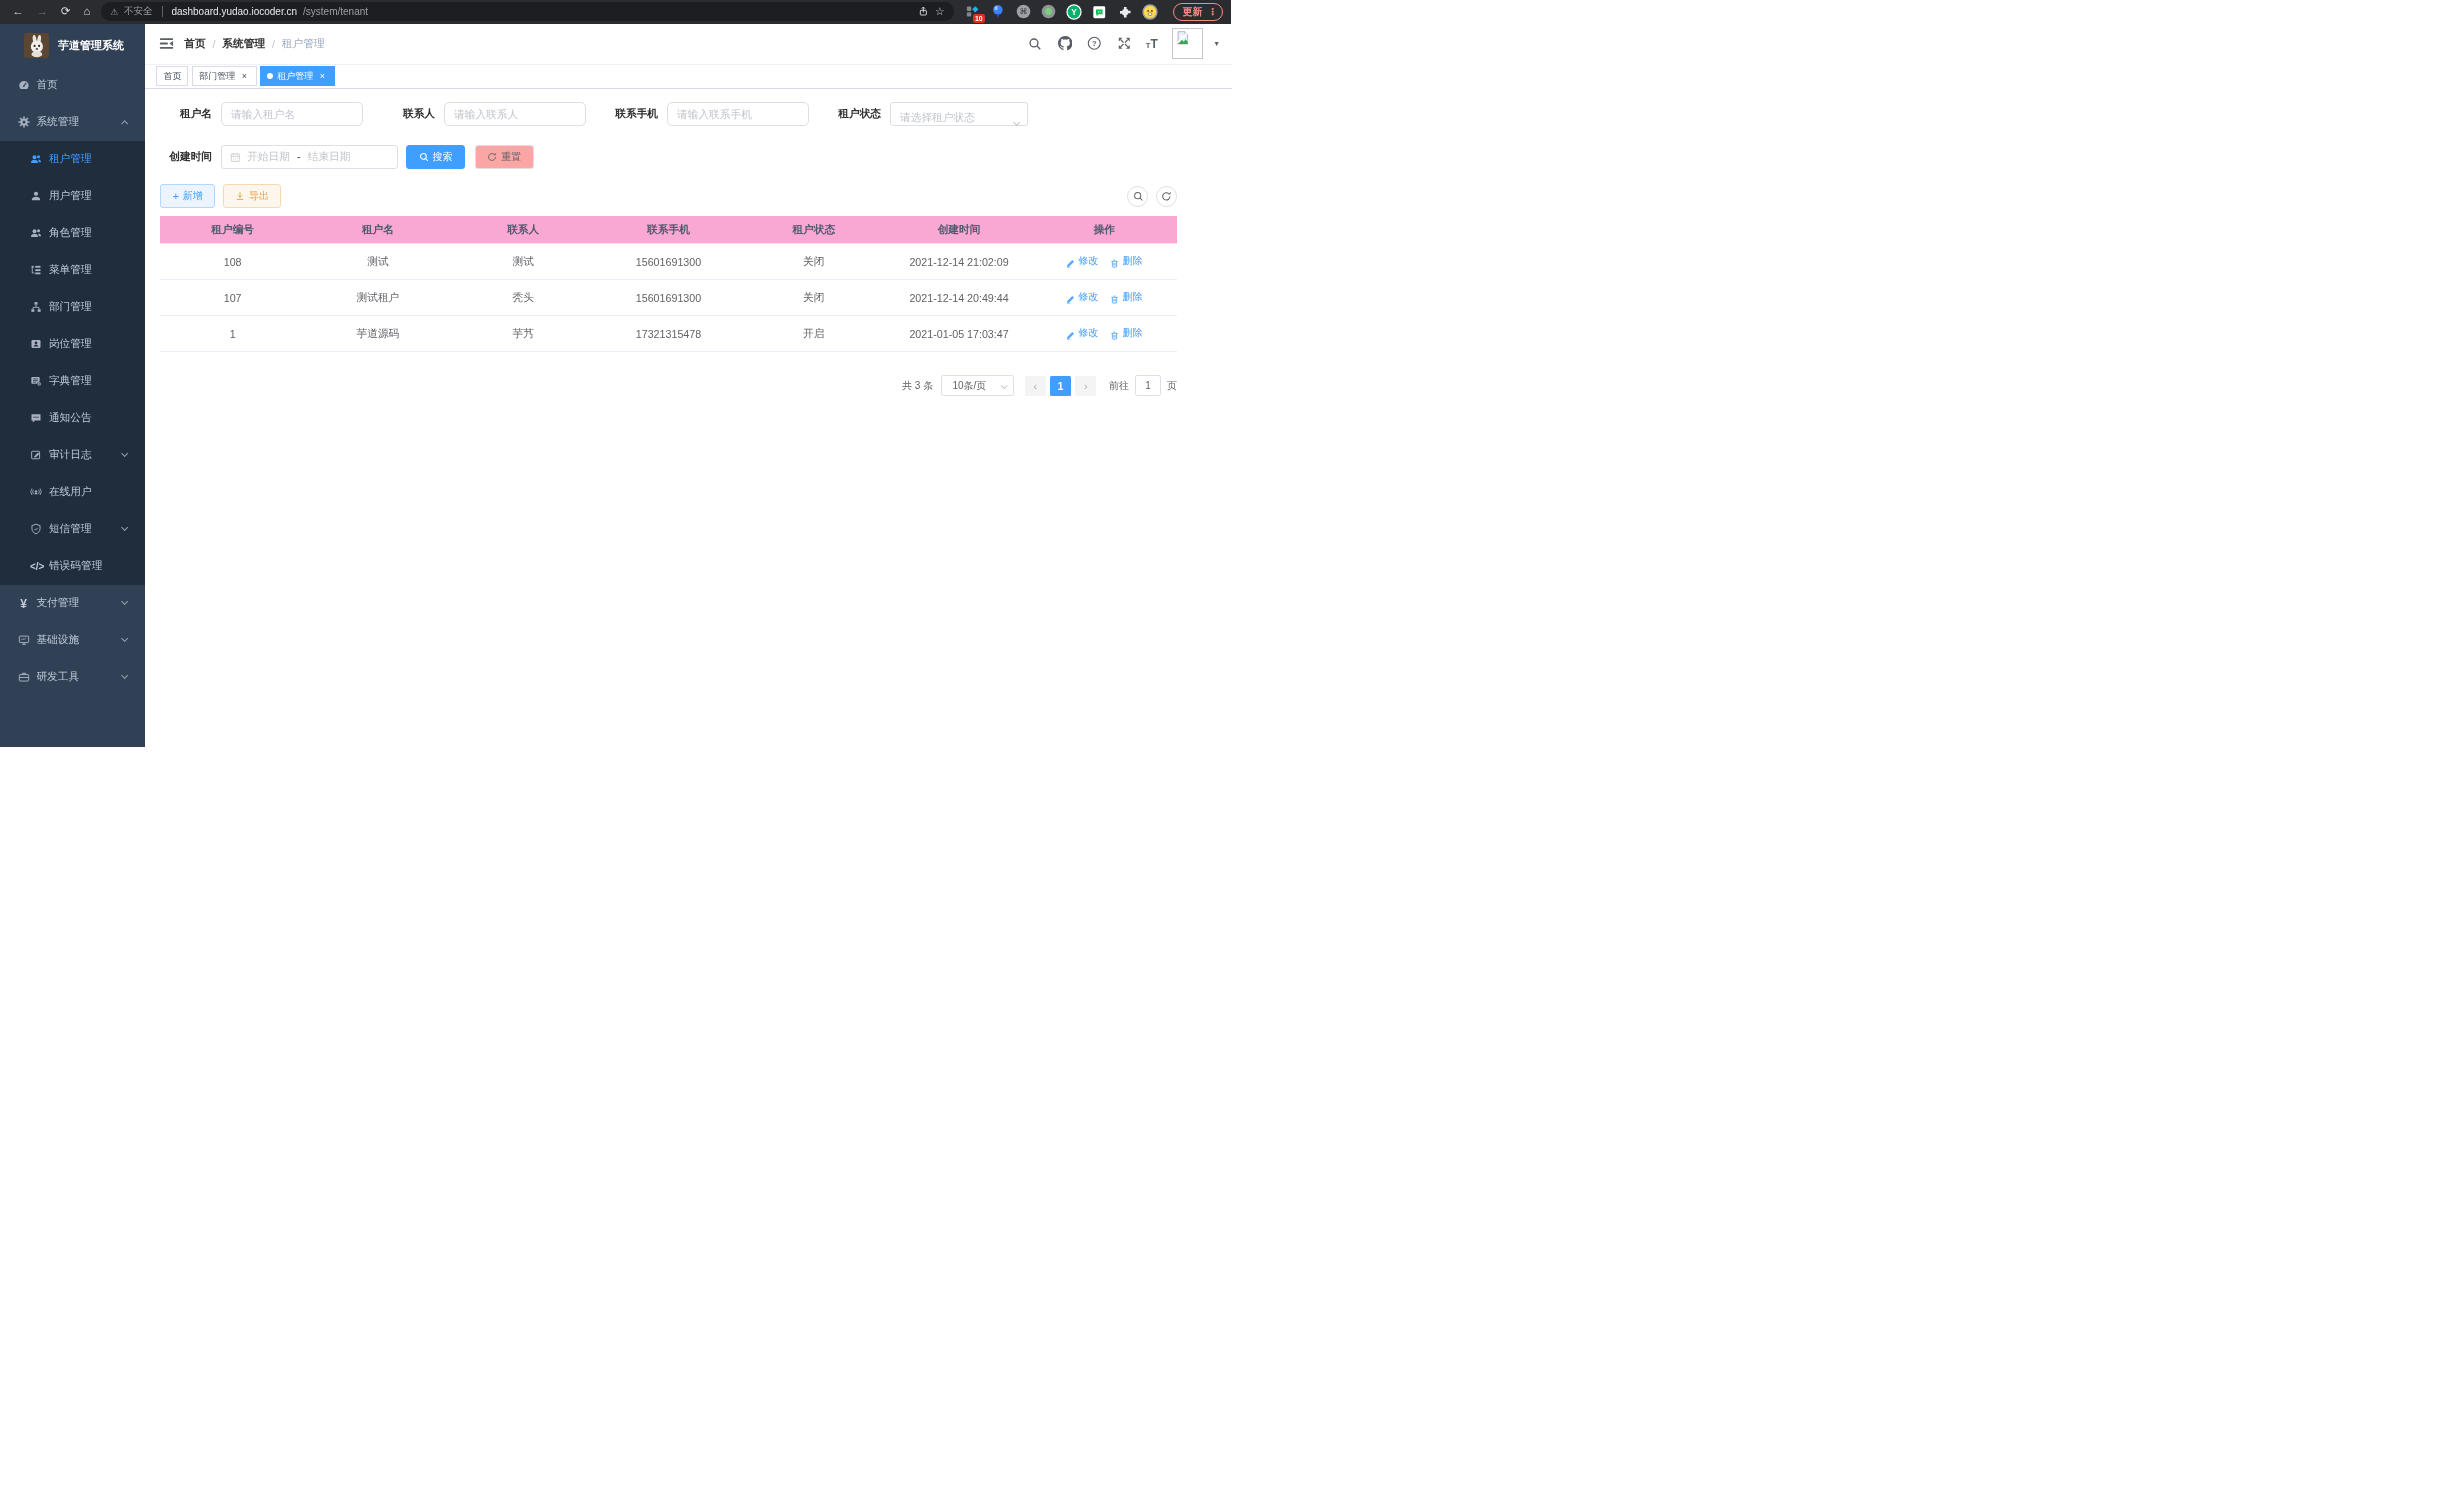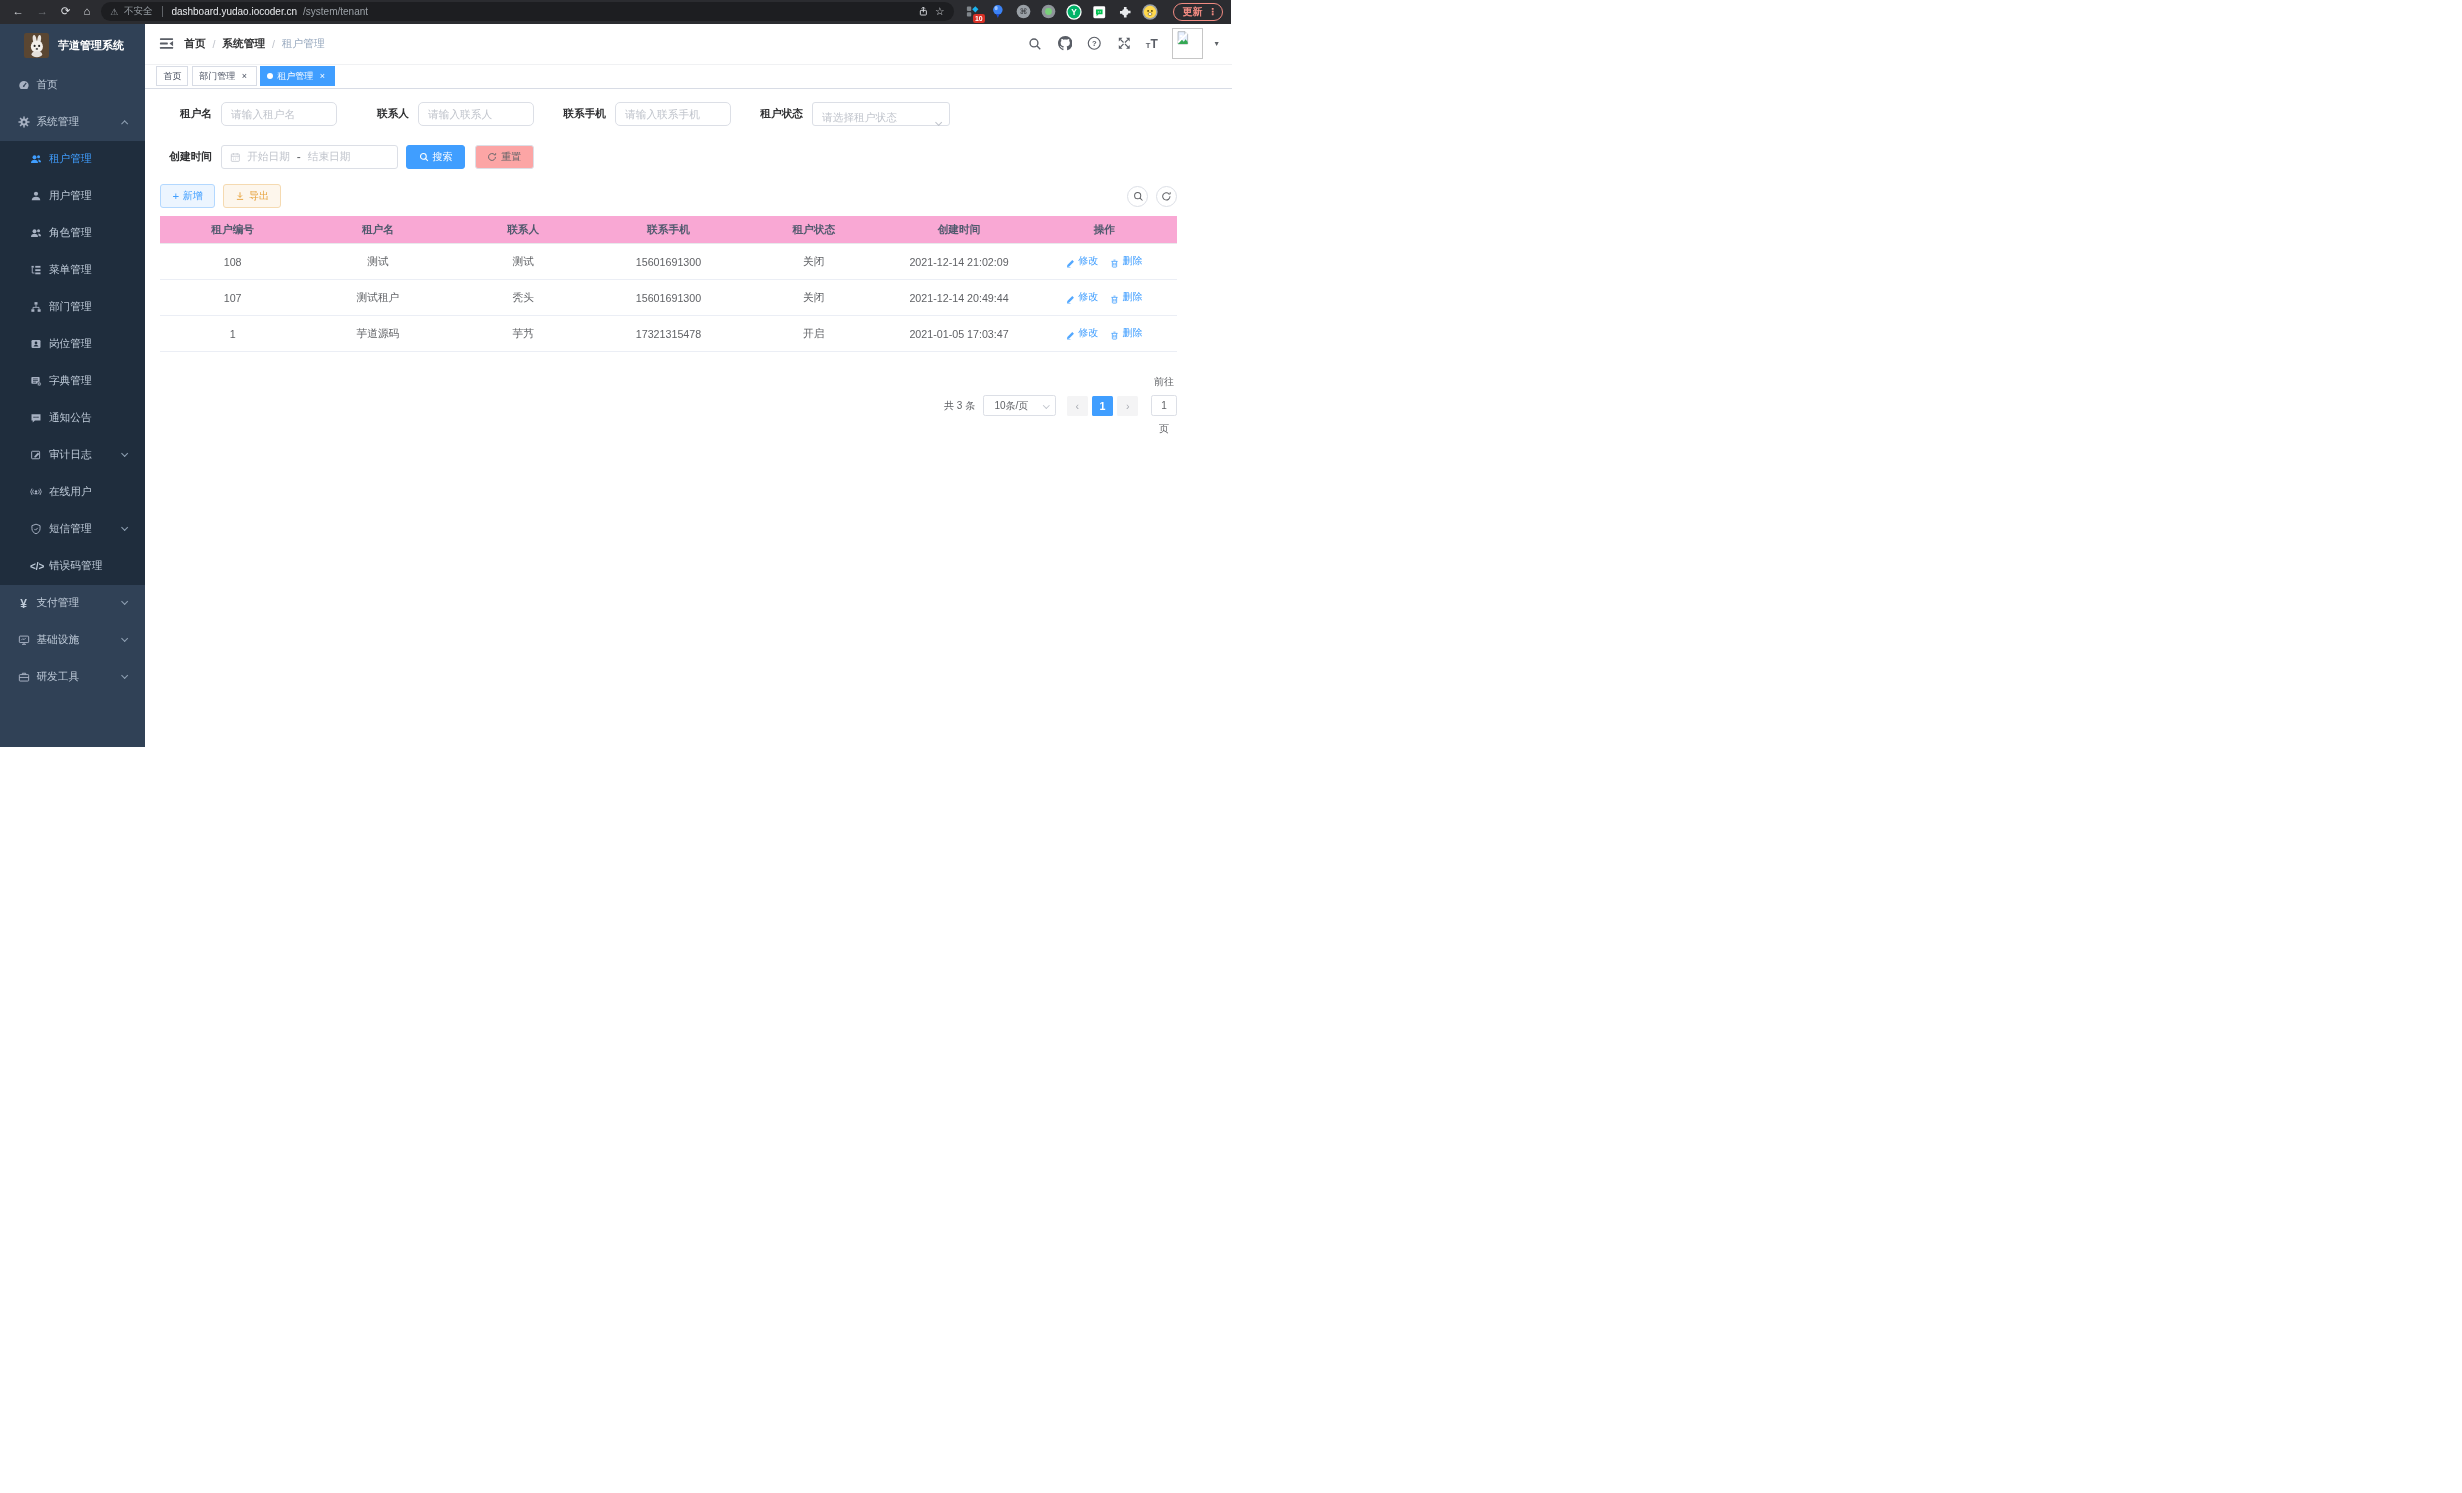--- a/index.html
+++ b/index.html
@@ -73,21 +73,21 @@
     background:#fff; color:#495060; font-size:9px; padding:0 6px; cursor:pointer; }
   .tag .x { font-size:9px; width:10.7px; text-align:center; line-height:10.7px; border-radius:50%; }
   .tag.active { background:#409eff; border-color:#409eff; color:#fff; }
   .tag .dot { width:6px; height:6px; border-radius:50%; background:#fff; }
 
   .content { padding:13.7px 0 0 15px; width:1048px; }
   .frow { display:flex; align-items:center; height:24px; margin-bottom:19px; }
   .flabel { width:52px; text-align:right; font-weight:700; color:#303133; font-size:10.7px;
     margin-right:9px; flex:none; }
   .fitem { display:flex; align-items:center; margin-right:20px; }
-  .inp { width:116px; height:24px; border:0.8px solid #dcdfe6; border-radius:5px; padding:0 9px;
+  .inp { width:142px; height:24px; border:0.8px solid #dcdfe6; border-radius:5px; padding:0 9px;
     font-size:10.7px; color:#606266; outline:none; background:#fff; font-family:inherit; }
   .inp::placeholder { color:#c0c4cc; }
   .fsel { width:138px; height:24px; border:0.8px solid #dcdfe6; border-radius:3px; padding:0 7.6px 0 9px;
     display:flex; align-items:flex-end; justify-content:space-between; cursor:pointer; background:#fff; }
   .fsel .ph { color:#c0c4cc; font-size:10.7px; }
   .fsel .schev { width:5.3px; height:5.3px; border-right:1px solid #c0c4cc; border-bottom:1px solid #c0c4cc;
     transform:rotate(45deg); margin-top:-2.3px; }
   .drange { width:177px; height:24px; border:0.8px solid #dcdfe6; border-radius:3px; display:flex;
     align-items:center; gap:6.9px; padding:0 7.6px; background:#fff; }
   .drange .ph { color:#c0c4cc; font-size:10.7px; }
@@ -118,21 +118,21 @@
   .pager { width:1017px; display:flex; justify-content:flex-end; align-items:center; margin-top:23px;
     font-size:10px; color:#606266; }
   .pager .total { margin-right:7.6px; }
   .psel { width:73px; height:21px; border:0.8px solid #dcdfe6; border-radius:2.3px; display:flex;
     align-items:center; justify-content:space-between; padding:0 6px 0 10.7px; cursor:pointer; margin-right:9px; }
   .psel .schev { width:4.6px; height:4.6px; border-right:1px solid #c0c4cc; border-bottom:1px solid #c0c4cc;
     transform:rotate(45deg); margin-top:-1.5px; }
   .pbtn { min-width:20.6px; height:20.6px; background:#f4f4f5; border-radius:1.5px; display:grid;
     place-items:center; color:#a8abb2; cursor:pointer; margin:0 2.3px; font-size:10.7px; }
   .pbtn.cur { background:#409eff; color:#fff; font-weight:700; cursor:default; }
-  .goto { display:flex; align-items:center; gap:6px; margin-left:10.7px;flex-direction:column; }
+  .goto { display:flex; align-items:center; gap:6px; margin-left:10.7px; }
   .ginp { width:26px; height:21px; border:0.8px solid #dcdfe6; border-radius:2.3px; text-align:center;
     font-size:10px; color:#606266; outline:none; font-family:inherit; }
 </style>
 </head>
 <body>
 
 <div class="chrome">
   <div class="navbtns">
     <span>←</span>
     <span class="disabled">→</span>

